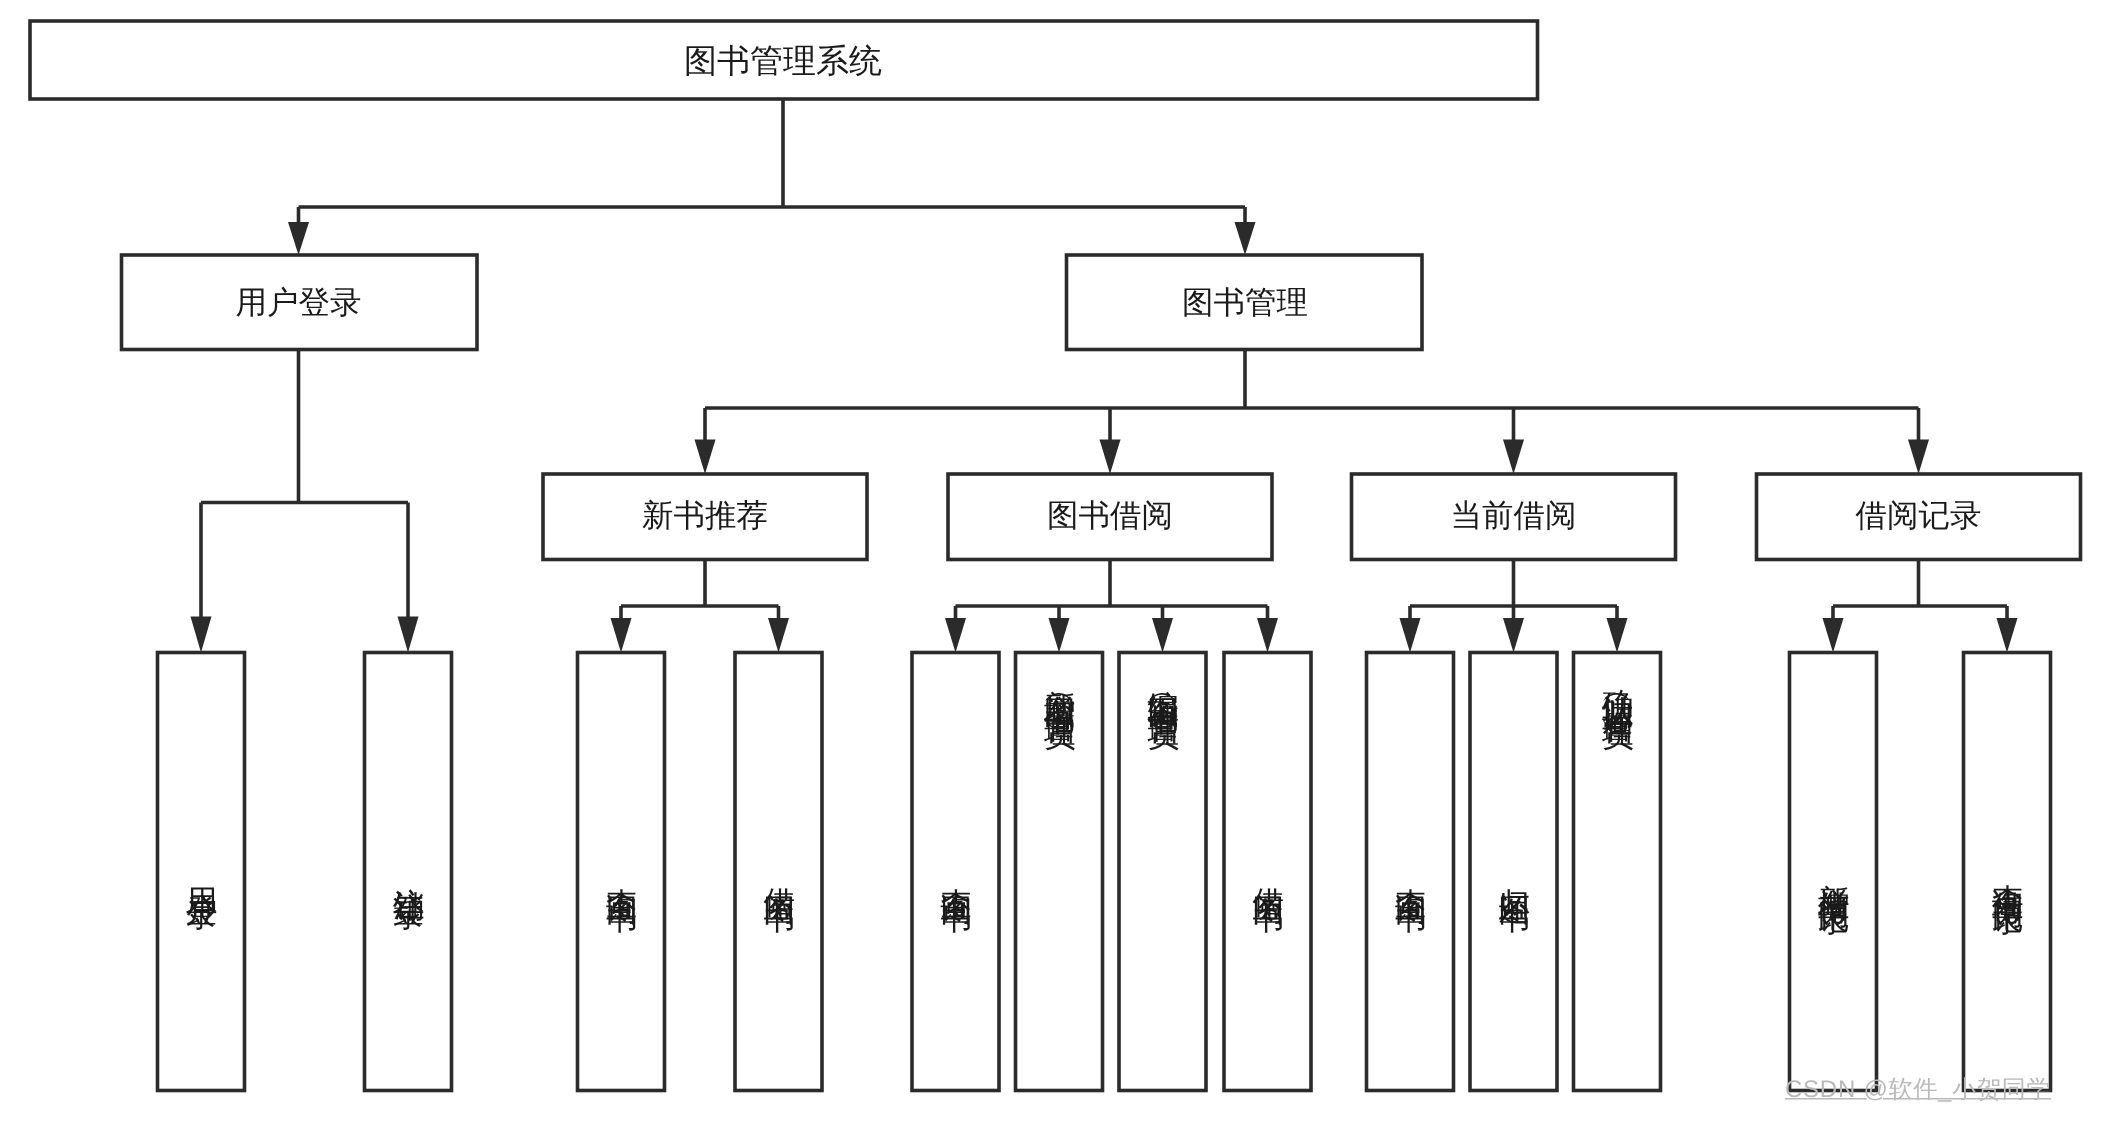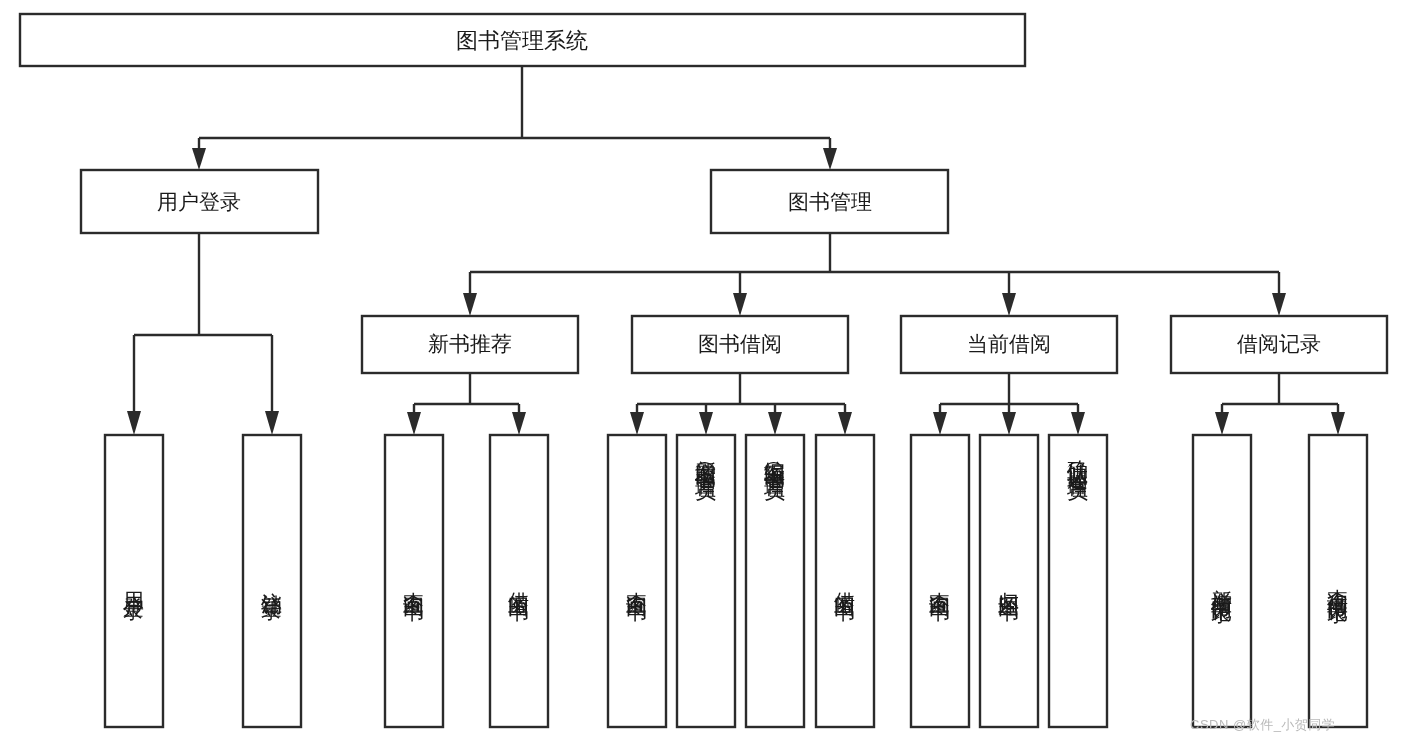--- a/index.html
+++ b/index.html
@@ -71,24 +71,25 @@
     line-height: 1;
     letter-spacing: 3px;
     color: #1a1a1a;
     white-space: nowrap;
   }
   .watermark {
     position: absolute;
     left: 1190px;
     top: 716px;
     font-family: "Liberation Sans", "DejaVu Sans", sans-serif;
-    font-size: 13px;
+    font-size: 16px;
     color: #b9b9b9;
     white-space: nowrap;
     letter-spacing: 0.5px;
+    text-decoration: underline;
   }
 </style>
 </head>
 <body>
 
 <div id="diagram-root">
 
   <svg class="chart-svg" viewBox="0 0 1405 747">
 
     <g>

